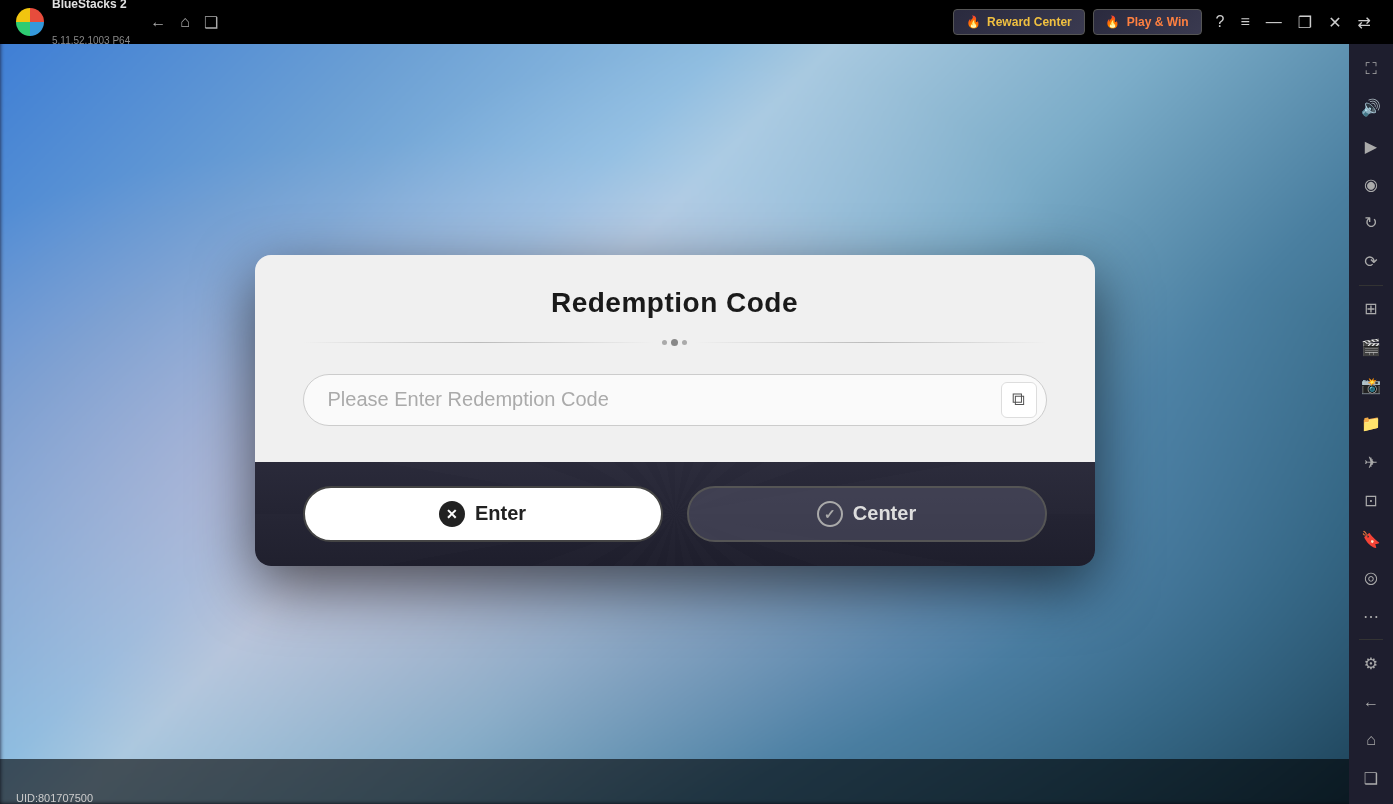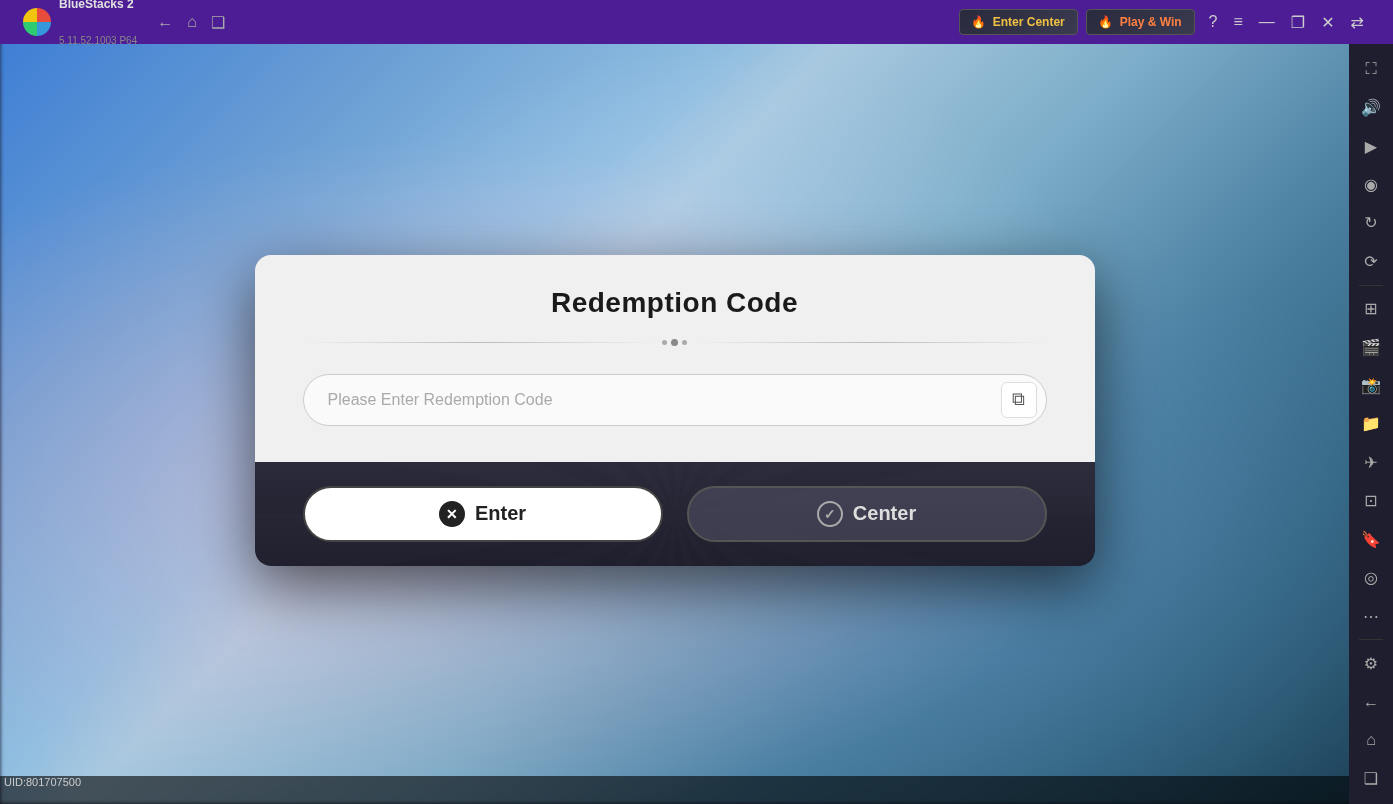--- a/index.html
+++ b/index.html
@@ -29,25 +29,25 @@
                   radial-gradient(ellipse at 70% 70%, rgba(100,150,200,0.4) 0%, transparent 40%);
     }
 
     
     .top-bar {
       position: absolute;
       top: 0;
       left: 0;
       right: 0;
       height: 44px;
-      background: #4c1d95;
+      background: #000000;
       display: flex;
       align-items: center;
       z-index: 100;
-      padding: 0 23px;
+      padding: 0 16px;
     }
 
     .app-logo {
       width: 28px;
       height: 28px;
       border-radius: 50%;
       background: conic-gradient(#e74c3c 0deg 90deg, #3498db 90deg 180deg, #2ecc71 180deg 270deg, #f1c40f 270deg 360deg);
       margin-right: 8px;
       flex-shrink: 0;
     }
@@ -166,25 +166,25 @@
       background: #333;
       margin: 2px 0;
     }
 
     
     .bottom-bar {
       position: absolute;
       bottom: 0;
       left: 0;
       right: 44px;
-      height: 28px;
+      height: 45px;
       background: rgba(0,0,0,0.6);
       display: flex;
-      align-items: flex-start;
-      padding: 0 4px;
+      align-items: flex-end;
+      padding: 0 16px;
       z-index: 100;
     }
 
     .uid-text {
       color: #ccc;
       font-size: 11px;
     }
 
     
     .main-content {
@@ -273,21 +273,21 @@
       align-items: center;
     }
 
     .redemption-input {
       width: 100%;
       height: 52px;
       border-radius: 30px;
       border: 1.5px solid #ccc;
       background: #fafafa;
       padding: 0 52px 0 24px;
-      font-size: 16px;
+      font-size: 20px;
       color: #555;
       outline: none;
     }
 
     .redemption-input::placeholder {
       color: #aaa;
     }
 
     .paste-btn {
       position: absolute;
@@ -398,21 +398,21 @@
   </div>
   <div class="nav-icons">
     <span class="nav-icon">←</span>
     <span class="nav-icon">⌂</span>
     <span class="nav-icon">❑</span>
   </div>
   <div class="top-bar-spacer"></div>
   <div class="top-bar-actions">
     <button class="top-btn reward-btn">
       <span>🔥</span>
-      <span>Enter Center</span>
+      <span>Reward Center</span>
     </button>
     <button class="top-btn playnwin-btn">
       <span>🔥</span>
       <span>Play &amp; Win</span>
     </button>
     <div class="top-bar-icons">
       <button class="topbar-icon-btn">?</button>
       <button class="topbar-icon-btn">≡</button>
       <button class="topbar-icon-btn">—</button>
       <button class="topbar-icon-btn">❐</button>

